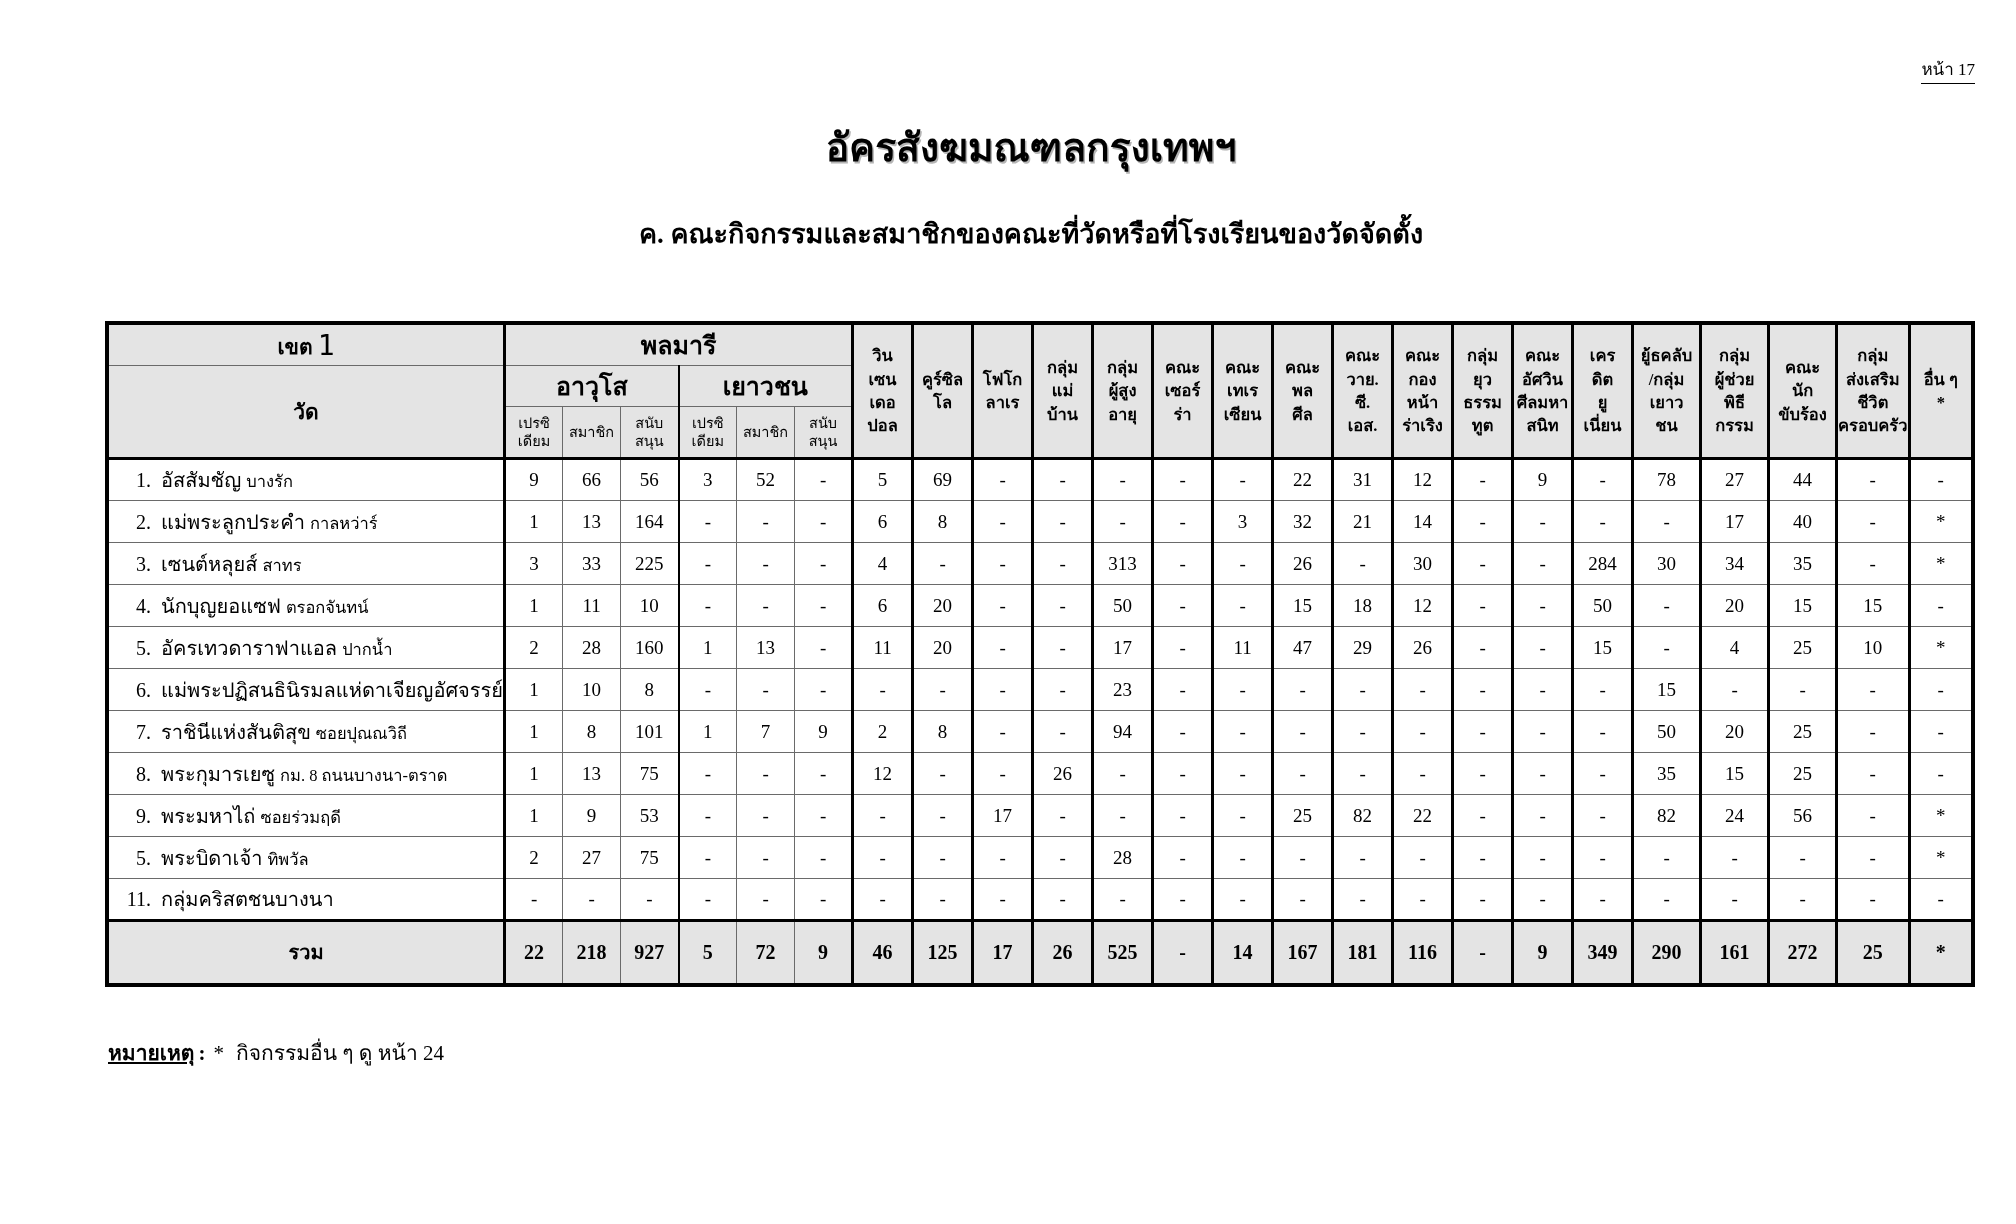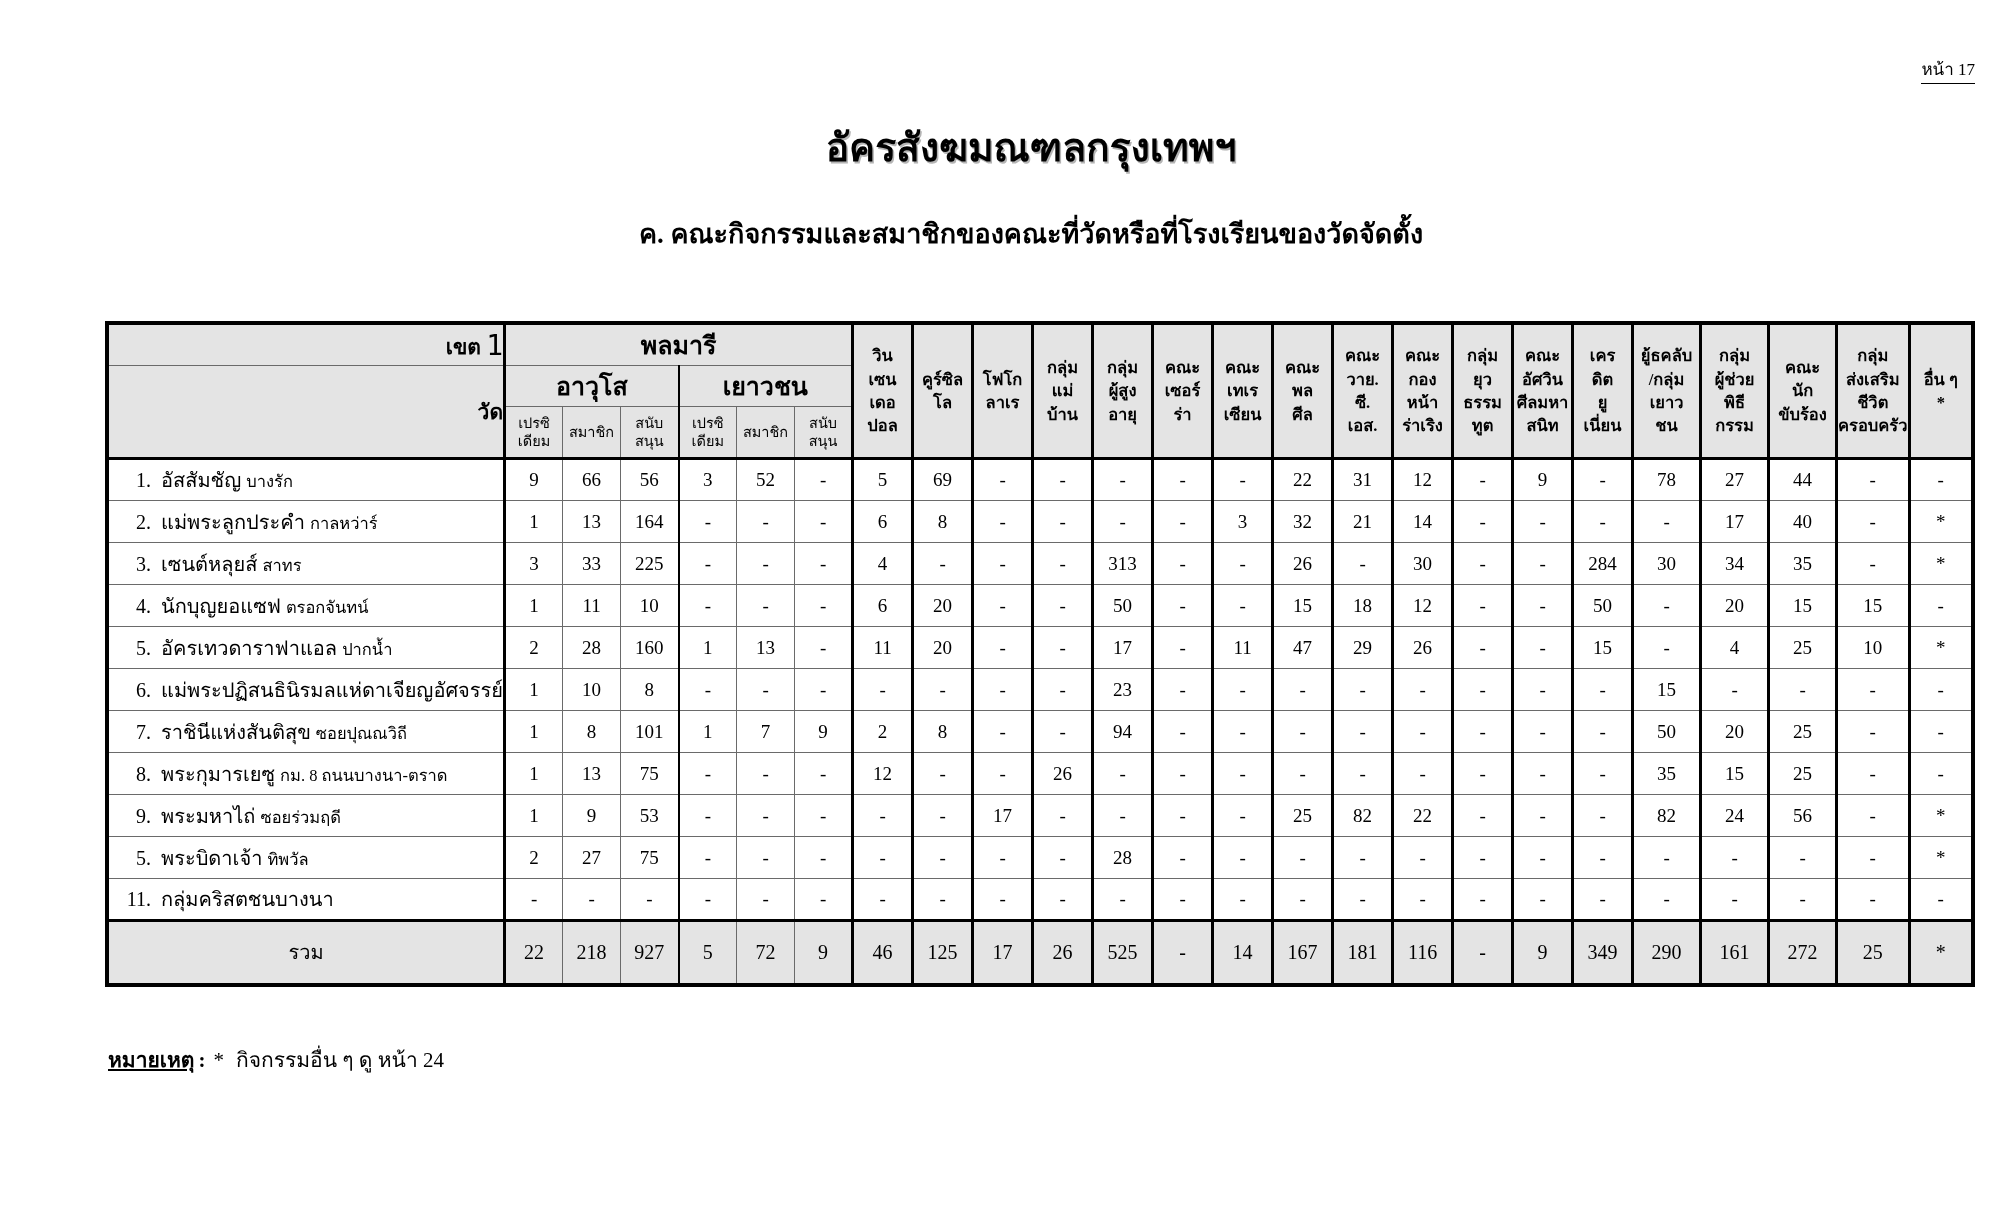--- a/index.html
+++ b/index.html
@@ -38,46 +38,46 @@
     border: 1px solid #6a6a6a;
     text-align: center;
     vertical-align: middle;
     overflow: hidden;
     padding: 0;
   }
   thead th { background: #e4e4e4; font-weight: bold; }
   tr.hA { height: 42px; }
   tr.hB { height: 34px; }
   tr.hC { height: 52px; }
-  .corner { font-size: 21px; text-align: right; }
+  .corner { font-size: 21px; }
   .zone-num {
     font-family: "DejaVu Sans Mono", monospace;
     font-size: 28px; font-weight: normal;
     position: relative; top: 1px;
   }
   .ghead { font-size: 25px; }
   .colhead { font-size: 16.5px; line-height: 1.42; white-space: pre-line; font-weight: bold; }
   .subhead { font-size: 14.5px; line-height: 1.25; white-space: pre-line; font-weight: normal; background:#e4e4e4; }
   .maj  { border-left: 3px solid #000; }
   .grp2 { border-left: 2px solid #000; }
   .nr   { border-right: 3px solid #000; }
   tbody tr { height: 42px; }
   tbody td { font-size: 19px; }
   tbody tr:first-child td { border-top: 3px solid #000; }
   td.namecell { text-align: left; white-space: nowrap; font-size: 20px; }
   td.namecell .no { display: inline-block; width: 42px; text-align: right; margin-right: 10px; }
   td.namecell .sub { font-size: 16.5px; text-align: center; }
   tfoot td {
     background: #e4e4e4;
-    font-weight: normal;
+    font-weight: bold;
     font-size: 20px;
     height: 64px;
     border-top: 3px solid #000;
   }
-  #footnote { position: absolute; top: 1036px; left: 108px; font-size: 21px; margin-top: 7px; }
+  #footnote { position: absolute; top: 1036px; left: 108px; font-size: 21px; }
   #footnote .lbl { font-weight: bold; text-decoration: underline; }
   #footnote .colon { font-weight: bold; margin: 0 8px 0 4px; }
   #footnote .star { margin-right: 12px; }
 </style>
 </head>
 <body>
 
 <div id="page-num">หน้า 17</div>
 
 <div id="title">อัครสังฆมณฑลกรุงเทพฯ</div>

